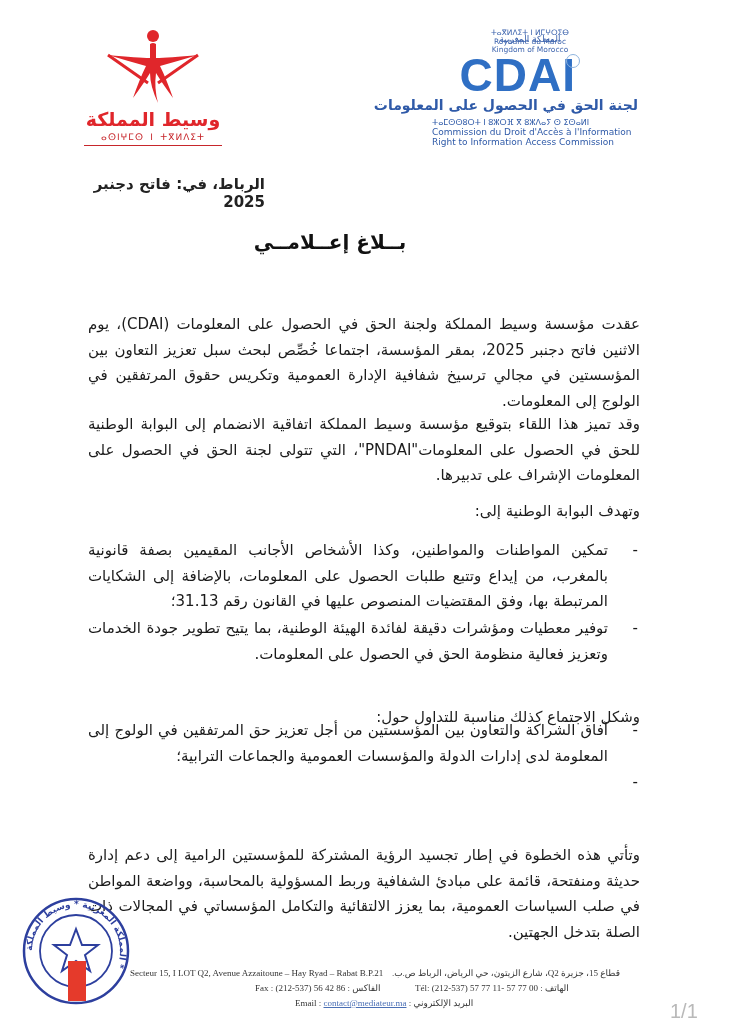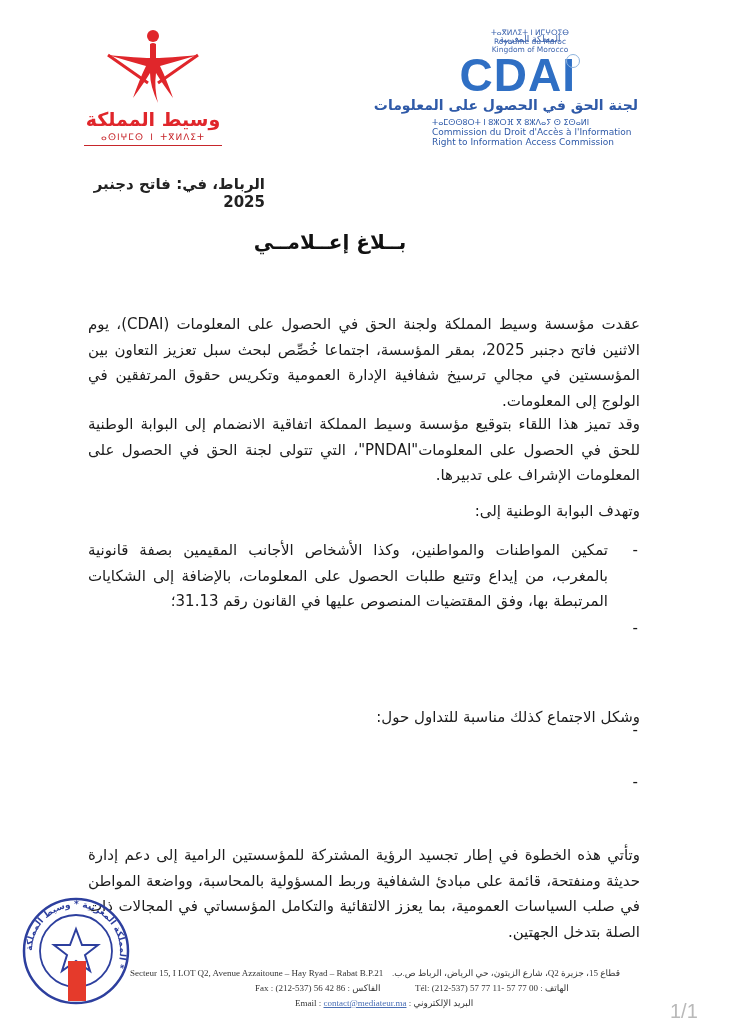--- a/index.html
+++ b/index.html
@@ -76,28 +76,30 @@
 <div class="body-text" style="top:499px;">
   <p>وتهدف البوابة الوطنية إلى:</p>
 </div>
 
 <div class="bullet" style="left:88px;top:538px;width:520px;">
   <span class="dash">-</span>
   <span>تمكين المواطنات والمواطنين، وكذا الأشخاص الأجانب المقيمين بصفة قانونية بالمغرب، من إيداع وتتبع طلبات الحصول على المعلومات، بالإضافة إلى الشكايات المرتبطة بها، وفق المقتضيات المنصوص عليها في القانون رقم 31.13؛</span>
 </div>
 <div class="bullet" style="left:88px;top:616px;width:520px;">
   <span class="dash">-</span>
+  <span>توفير معطيات ومؤشرات دقيقة لفائدة الهيئة الوطنية، بما يتيح تطوير جودة الخدمات وتعزيز فعالية منظومة الحق في الحصول على المعلومات.</span>
 </div>
 
 <div class="body-text" style="top:682px;margin-top:23px;">
   <p>وشكل الاجتماع كذلك مناسبة للتداول حول:</p>
 </div>
 
 <div class="bullet" style="left:88px;top:718px;width:520px;">
   <span class="dash">-</span>
+  <span>آفاق الشراكة والتعاون بين المؤسستين من أجل تعزيز حق المرتفقين في الولوج إلى المعلومة لدى إدارات الدولة والمؤسسات العمومية والجماعات الترابية؛</span>
 </div>
 <div class="bullet" style="left:88px;top:770px;width:520px;">
   <span class="dash">-</span>
 </div>
 
 <div class="body-text" style="top:843px;">
   <p>وتأتي هذه الخطوة في إطار تجسيد الرؤية المشتركة للمؤسستين الرامية إلى دعم إدارة حديثة ومنفتحة، قائمة على مبادئ الشفافية وربط المسؤولية بالمحاسبة، وواضعة المواطن في صلب السياسات العمومية، بما يعزز الالتقائية والتكامل المؤسساتي في المجالات ذات الصلة بتدخل الجهتين.</p>
 </div>
 
 <div class="stamp">

